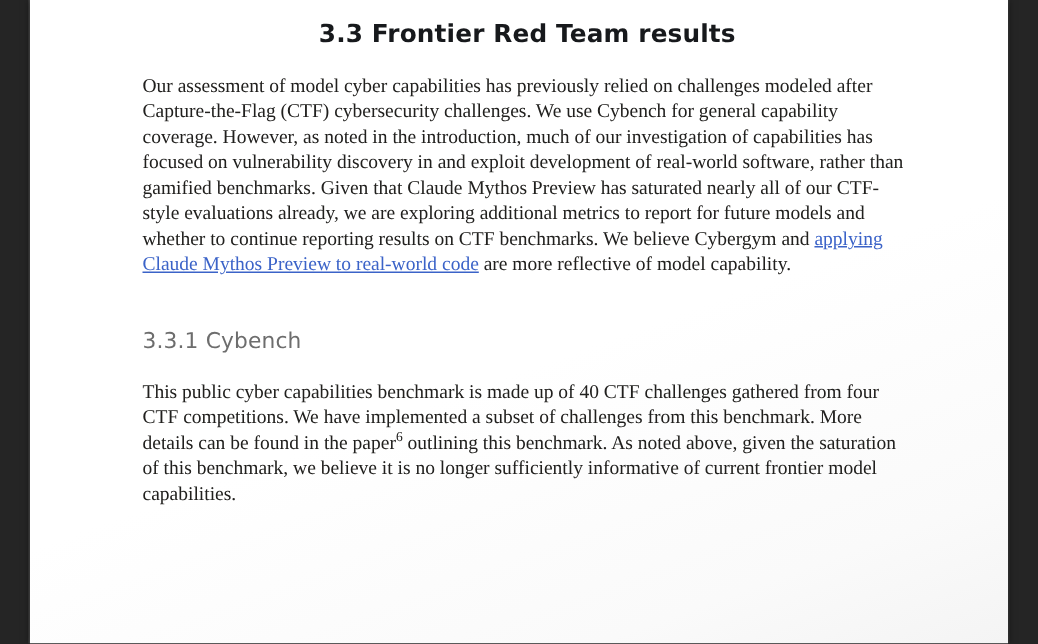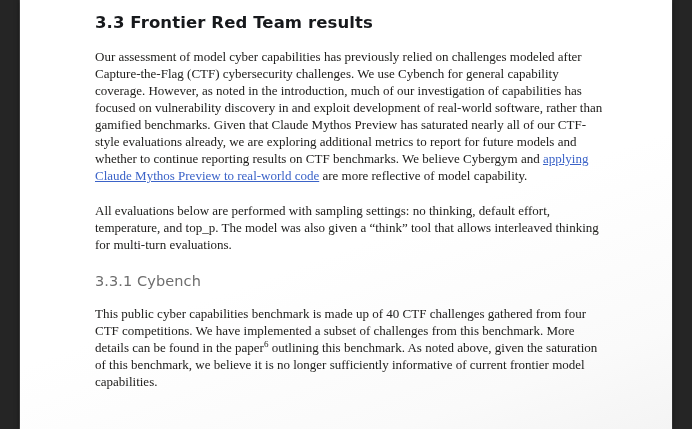--- a/index.html
+++ b/index.html
@@ -29,28 +29,29 @@
     box-sizing: border-box;
     padding: 13px 64px 0 75px;
   }
   .section-heading {
     font-family: "DejaVu Sans", sans-serif;
     font-weight: 700;
     font-size: 16.5px;
     letter-spacing: 0.1px;
     color: #17191c;
     margin: 0 0 12px 0;
+    text-align: center;
   }
   .subsection-heading {
     font-family: "DejaVu Sans", sans-serif;
     font-weight: 400;
     font-size: 14.5px;
     letter-spacing: 0.1px;
     color: #6d6d6d;
-    margin: 20px 0 13px 0;
+    margin: 36px 0 13px 0;
   }
   .body-para {
     font-family: "Liberation Serif", "DejaVu Serif", serif;
     font-size: 13px;
     line-height: 17px;
     color: #21201e;
     margin: 16px 0 18px 0;
   }
   .inline-link {
     color: #3b63c8;
@@ -68,21 +69,20 @@
 <body>
 
 <div class="stage">
   <div class="paper">
     <div class="content">
 
       <h1 class="section-heading">3.3 Frontier Red Team results</h1>
 
       <p class="body-para"><span>Our assessment of model cyber capabilities has previously relied on challenges modeled after Capture-the-Flag (CTF) cybersecurity challenges. We use Cybench for general capability coverage. However, as noted in the introduction, much of our investigation of capabilities has focused on vulnerability discovery in and exploit development of real-world software, rather than gamified benchmarks. Given that Claude Mythos Preview has saturated nearly all of our CTF-style evaluations already, we are exploring additional metrics to report for future models and whether to continue reporting results on CTF benchmarks. We believe Cybergym and </span><a class="inline-link">applying Claude Mythos Preview to real-world code</a><span> are more reflective of model capability.</span></p>
 
-      <p class="body-para">All evaluations below are performed with sampling settings: no thinking, default effort, temperature, and top_p. The model was also given a “think” tool that allows interleaved thinking for multi-turn evaluations.</p>
 
       <h2 class="subsection-heading">3.3.1 Cybench</h2>
 
       <p class="body-para"><span>This public cyber capabilities benchmark is made up of 40 CTF challenges gathered from four CTF competitions. We have implemented a subset of challenges from this benchmark. More details can be found in the paper</span><sup class="footnote-ref">6</sup><span> outlining this benchmark. As noted above, given the saturation of this benchmark, we believe it is no longer sufficiently informative of current frontier model capabilities.</span></p>
 
 
     </div>
   </div>
 </div>
 

